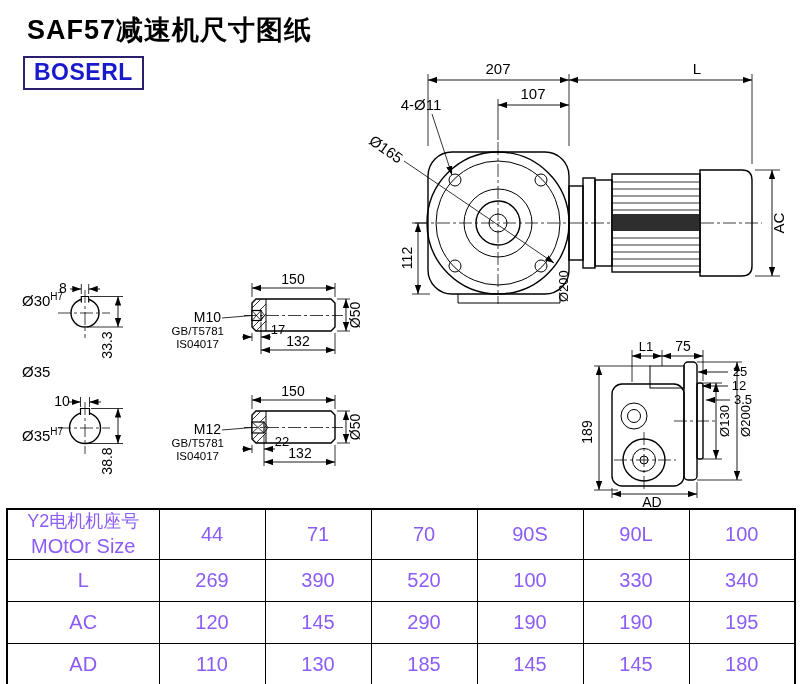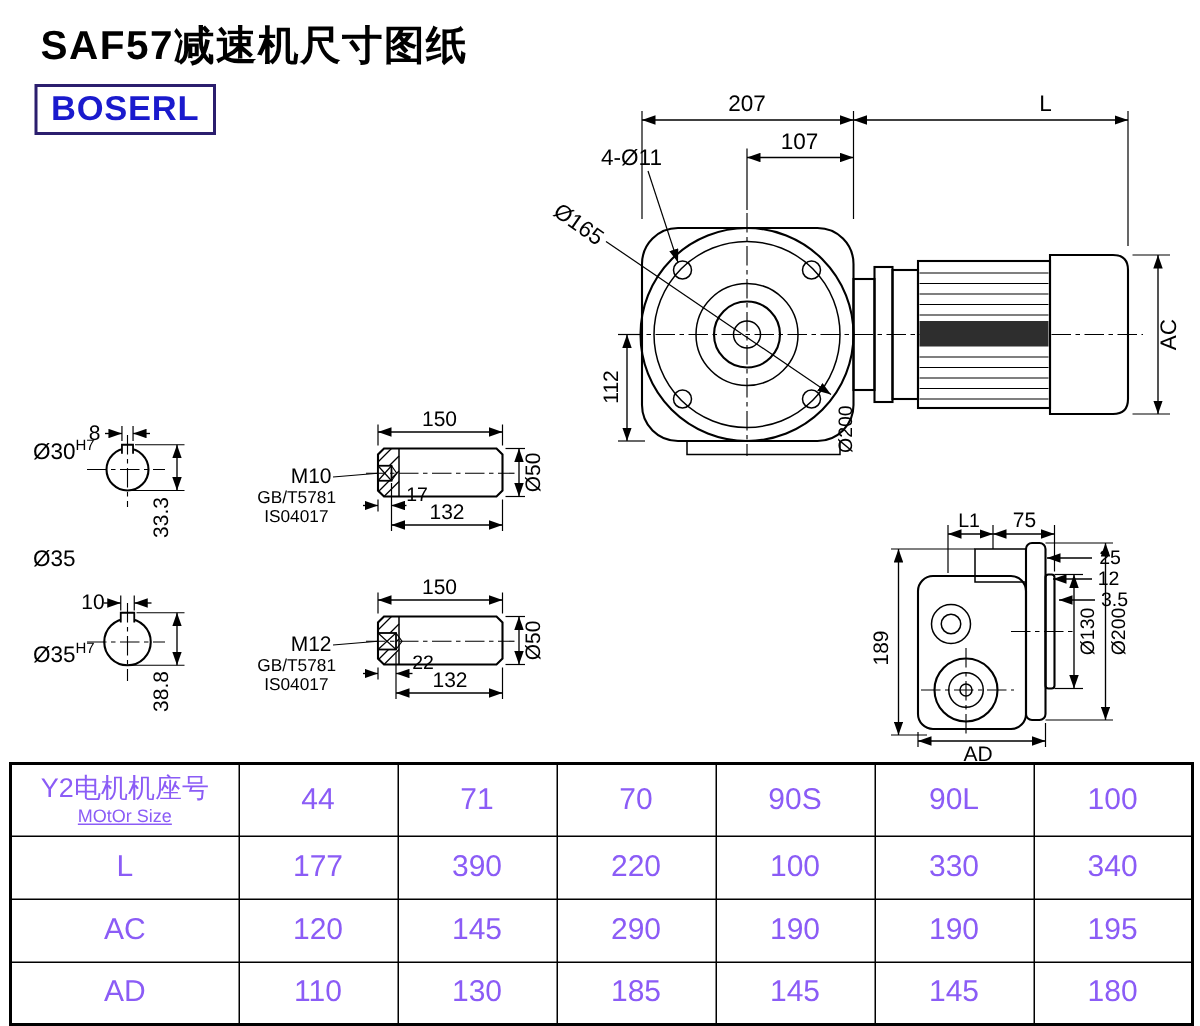--- a/index.html
+++ b/index.html
@@ -18,21 +18,21 @@
   .dt{font-size:15px}
   .dt2{font-size:14px}
   .dt3{font-size:13px}
   .sm{font-size:11.5px}
   .sup{font-size:10px}
   table.spec{position:absolute;left:6px;top:508px;width:788px;border-collapse:collapse;table-layout:fixed;background:#fff;border:2px solid #000}
   .spec td{border:1px solid #000;text-align:center;vertical-align:middle;font-size:20px;color:#8b5cf6;padding:0}
   .spec tr.rh{height:48px}
   .spec tr.rd{height:42px}
   .spec .head-cell{font-size:18px;line-height:1.3}
-  .spec .en{font-size:12px;text-decoration:underline}
+  .spec .en{font-size:20px;}
 </style>
 </head>
 <body>
 
 <div class="page">
 
   <div class="title">SAF57减速机尺寸图纸</div>
   <div class="logo">BOSERL</div>
 
   <svg class="draw" width="800" height="512" viewBox="0 0 800 512">
@@ -287,23 +287,23 @@
         </td>
         <td>44</td>
         <td>71</td>
         <td>70</td>
         <td>90S</td>
         <td>90L</td>
         <td>100</td>
       </tr>
       <tr class="rd">
         <td>L</td>
-        <td>177</td>
+        <td>269</td>
         <td>390</td>
-        <td>220</td>
+        <td>520</td>
         <td>100</td>
         <td>330</td>
         <td>340</td>
       </tr>
       <tr class="rd">
         <td>AC</td>
         <td>120</td>
         <td>145</td>
         <td>290</td>
         <td>190</td>

